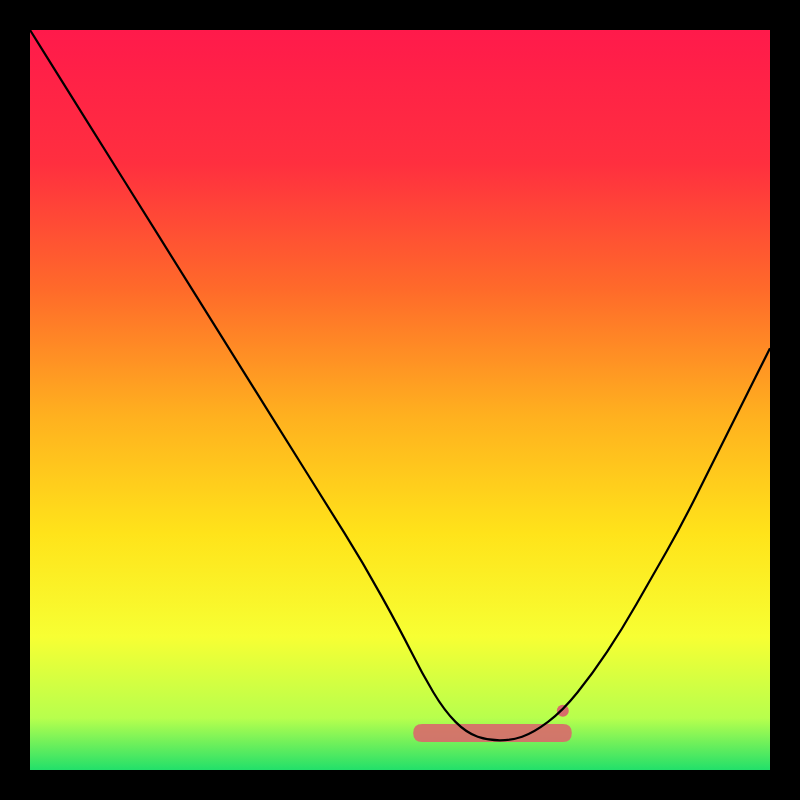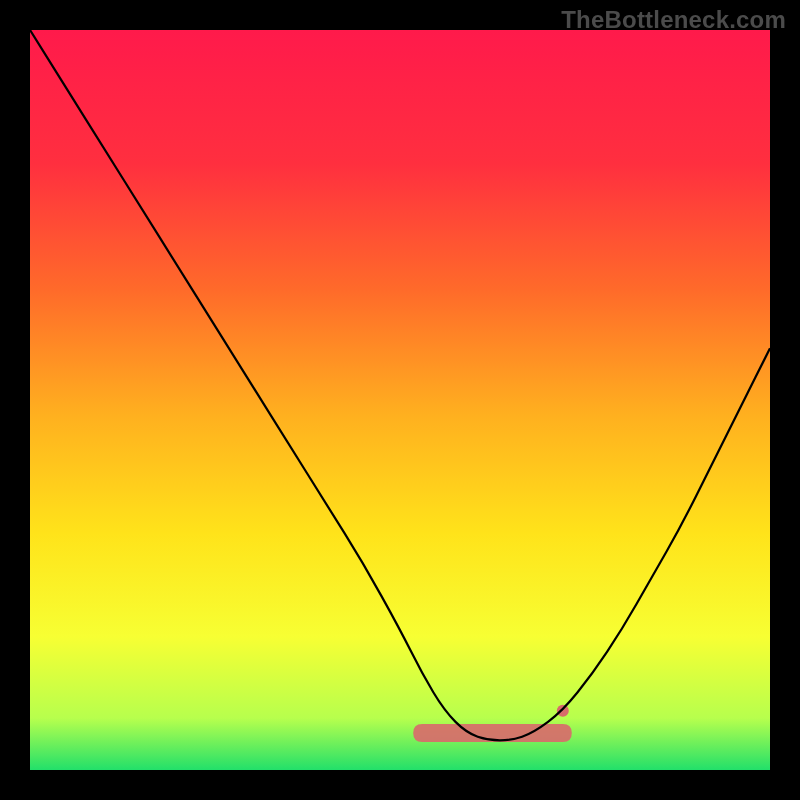--- a/index.html
+++ b/index.html
@@ -40,21 +40,20 @@
   }
   svg {
     display: block;
   }
 </style>
 </head>
 <body>
 
 <div class="frame">
 
-  <div class="watermark">TheBottleneck.com</div>
 
   <div class="plot">
     <svg id="chart-svg" viewBox="0 0 740 740" preserveAspectRatio="none" width="740" height="740">
       <defs>
         <linearGradient id="bg-grad" x1="0" y1="0" x2="0" y2="1">
             <stop offset="0%" stop-color="#ff1a4b"></stop>
             <stop offset="18%" stop-color="#ff2f3f"></stop>
             <stop offset="35%" stop-color="#ff6a2a"></stop>
             <stop offset="52%" stop-color="#ffb01f"></stop>
             <stop offset="68%" stop-color="#ffe31a"></stop>

